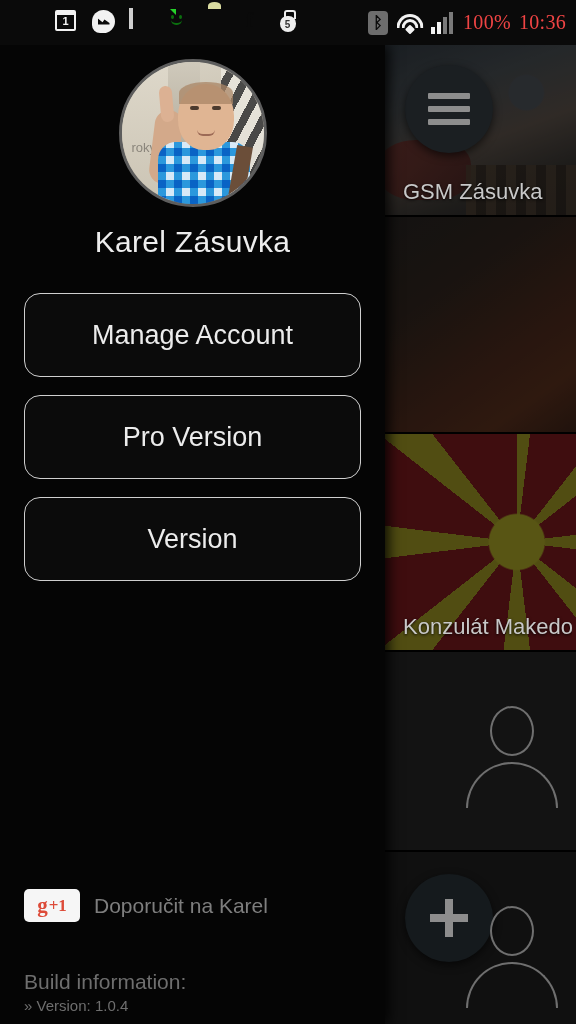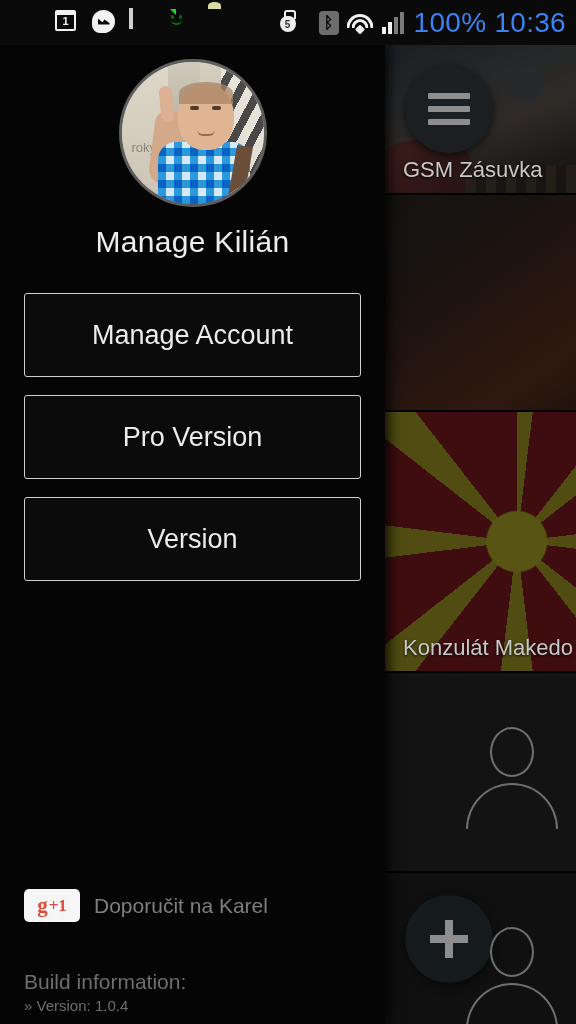--- a/index.html
+++ b/index.html
@@ -103,44 +103,44 @@
   .wifi-a.a2{width:17px;height:9px;top:7px;}
   .ic-wifi i{position:absolute;left:50%;transform:translateX(-50%) rotate(45deg);
     bottom:0px;width:7px;height:7px;background:#f2f2f2;border-radius:1px;}
 
   
   .ic-sig{width:24px;height:22px;display:flex;align-items:flex-end;gap:2px;}
   .ic-sig b{display:block;width:4px;background:#f2f2f2;}
   .ic-sig b.b1{height:7px;} .ic-sig b.b2{height:12px;}
   .ic-sig b.b3{height:17px;background:#7a7a7a;} .ic-sig b.b4{height:22px;background:#7a7a7a;}
 
-  .sb-text{color:#3b82f6;font-size:28px;letter-spacing:0.3px;}
+  .sb-text{color:#ef4444;font-size:20px;letter-spacing:0.3px;font-family:Liberation Serif, serif;}
 
   
   #content{
     position:absolute; left:385px; top:45px; right:0; bottom:0;
     background:#111; overflow:hidden; z-index:5;
   }
   .card{position:relative;width:100%;overflow:hidden;border-bottom:2px solid #000;}
   .card .scrim{position:absolute;inset:0;background:rgba(0,0,0,0.56);}
   .card .cap{
     position:absolute;left:18px;bottom:10px;right:4px;
     color:#c8c8c8;font-size:22px;white-space:nowrap;overflow:hidden;
     text-shadow:0 1px 3px rgba(0,0,0,.9);
   }
-  #card1{height:150px;background:
+  #card1{height:172px;background:
       radial-gradient(circle at 74% 28%, #5a6068 0 9%, transparent 10%),
       linear-gradient(160deg,#3d4750 0%, #545b60 28%, #6d6158 55%, #43403c 78%, #2a2a2c 100%);}
   #card1 .blob-a{position:absolute;left:-6px;top:95px;width:92px;height:60px;border-radius:40%;
     background:linear-gradient(120deg,#8a3c35,#5c2b28);opacity:.85;}
   #card1 .blob-b{position:absolute;right:0;top:120px;width:110px;height:62px;
     background:repeating-linear-gradient(90deg,#5a4a3a 0 10px,#3a3028 10px 20px);opacity:.8;}
   #card2{height:217px;background:
       linear-gradient(145deg,#2e2b28 0%, #3a2d25 32%, #5a3223 62%, #6b3a23 82%, #4a2a1d 100%);}
-  #card3{height:261px;background:
+  #card3{height:218px;background:
       radial-gradient(circle at 69% 50%, #c9c22e 0 16%, transparent 17%),
       conic-gradient(from 0deg at 69% 50%,
         #b8b02b 0deg 7deg,#8f1f24 7deg 38deg,#b8b02b 38deg 52deg,#8f1f24 52deg 83deg,
         #b8b02b 83deg 97deg,#8f1f24 97deg 128deg,#b8b02b 128deg 142deg,#8f1f24 142deg 173deg,
         #b8b02b 173deg 187deg,#8f1f24 187deg 218deg,#b8b02b 218deg 232deg,#8f1f24 232deg 263deg,
         #b8b02b 263deg 277deg,#8f1f24 277deg 308deg,#b8b02b 308deg 322deg,#8f1f24 322deg 360deg);}
   #card4{height:200px;background:#131313;}
   #card5{height:200px;background:#101010;}
   .person{position:absolute;right:18px;top:54px;width:92px;height:92px;}
   .person .head{position:absolute;left:24px;top:0;width:44px;height:50px;
@@ -201,21 +201,21 @@
   #avatar .strap{position:absolute;right:16px;bottom:0;width:16px;height:58px;
     background:#6b4e39;transform:rotate(10deg);}
 
   #username{
     text-align:center;color:#ededed;font-size:30px;font-weight:300;
     margin-top:18px;letter-spacing:.3px;
   }
 
   #menu{margin-top:34px;padding:0 24px;display:flex;flex-direction:column;gap:18px;}
   .menu-btn{
-    height:84px;border:1px solid #cfcfcf;border-radius:3px;background:#0b0b0b;
+    height:84px;border:1px solid #cfcfcf;border-radius:16px;background:#0b0b0b;
     color:#ececec;font-size:27px;font-weight:300;
     display:flex;align-items:center;justify-content:center;cursor:pointer;
   }
 
   #drawer-footer{margin-top:auto;padding:0 24px 10px 24px;}
   #gplus-row{display:flex;align-items:center;gap:14px;margin-bottom:30px;}
   #gplus-badge{
     width:56px;height:33px;background:#f6f6f6;border-radius:5px;
     display:flex;align-items:center;justify-content:center;
     color:#dd4b39;font-size:21px;font-weight:bold;
@@ -332,21 +332,21 @@
         <span class="shirt"></span>
         <span class="strap"></span>
         <span class="head"></span>
         <span class="hair"></span>
         <span class="eyeL"></span>
         <span class="eyeR"></span>
         <span class="mouth"></span>
       </div>
     </div>
 
-    <div id="username">Manage Kilián</div>
+    <div id="username">Karel Zásuvka</div>
 
     <div id="menu">
       <div class="menu-btn">
         <span>Manage Account</span>
       </div>
       <div class="menu-btn">
         <span>Pro Version</span>
       </div>
       <div class="menu-btn">
         <span>Version</span>

